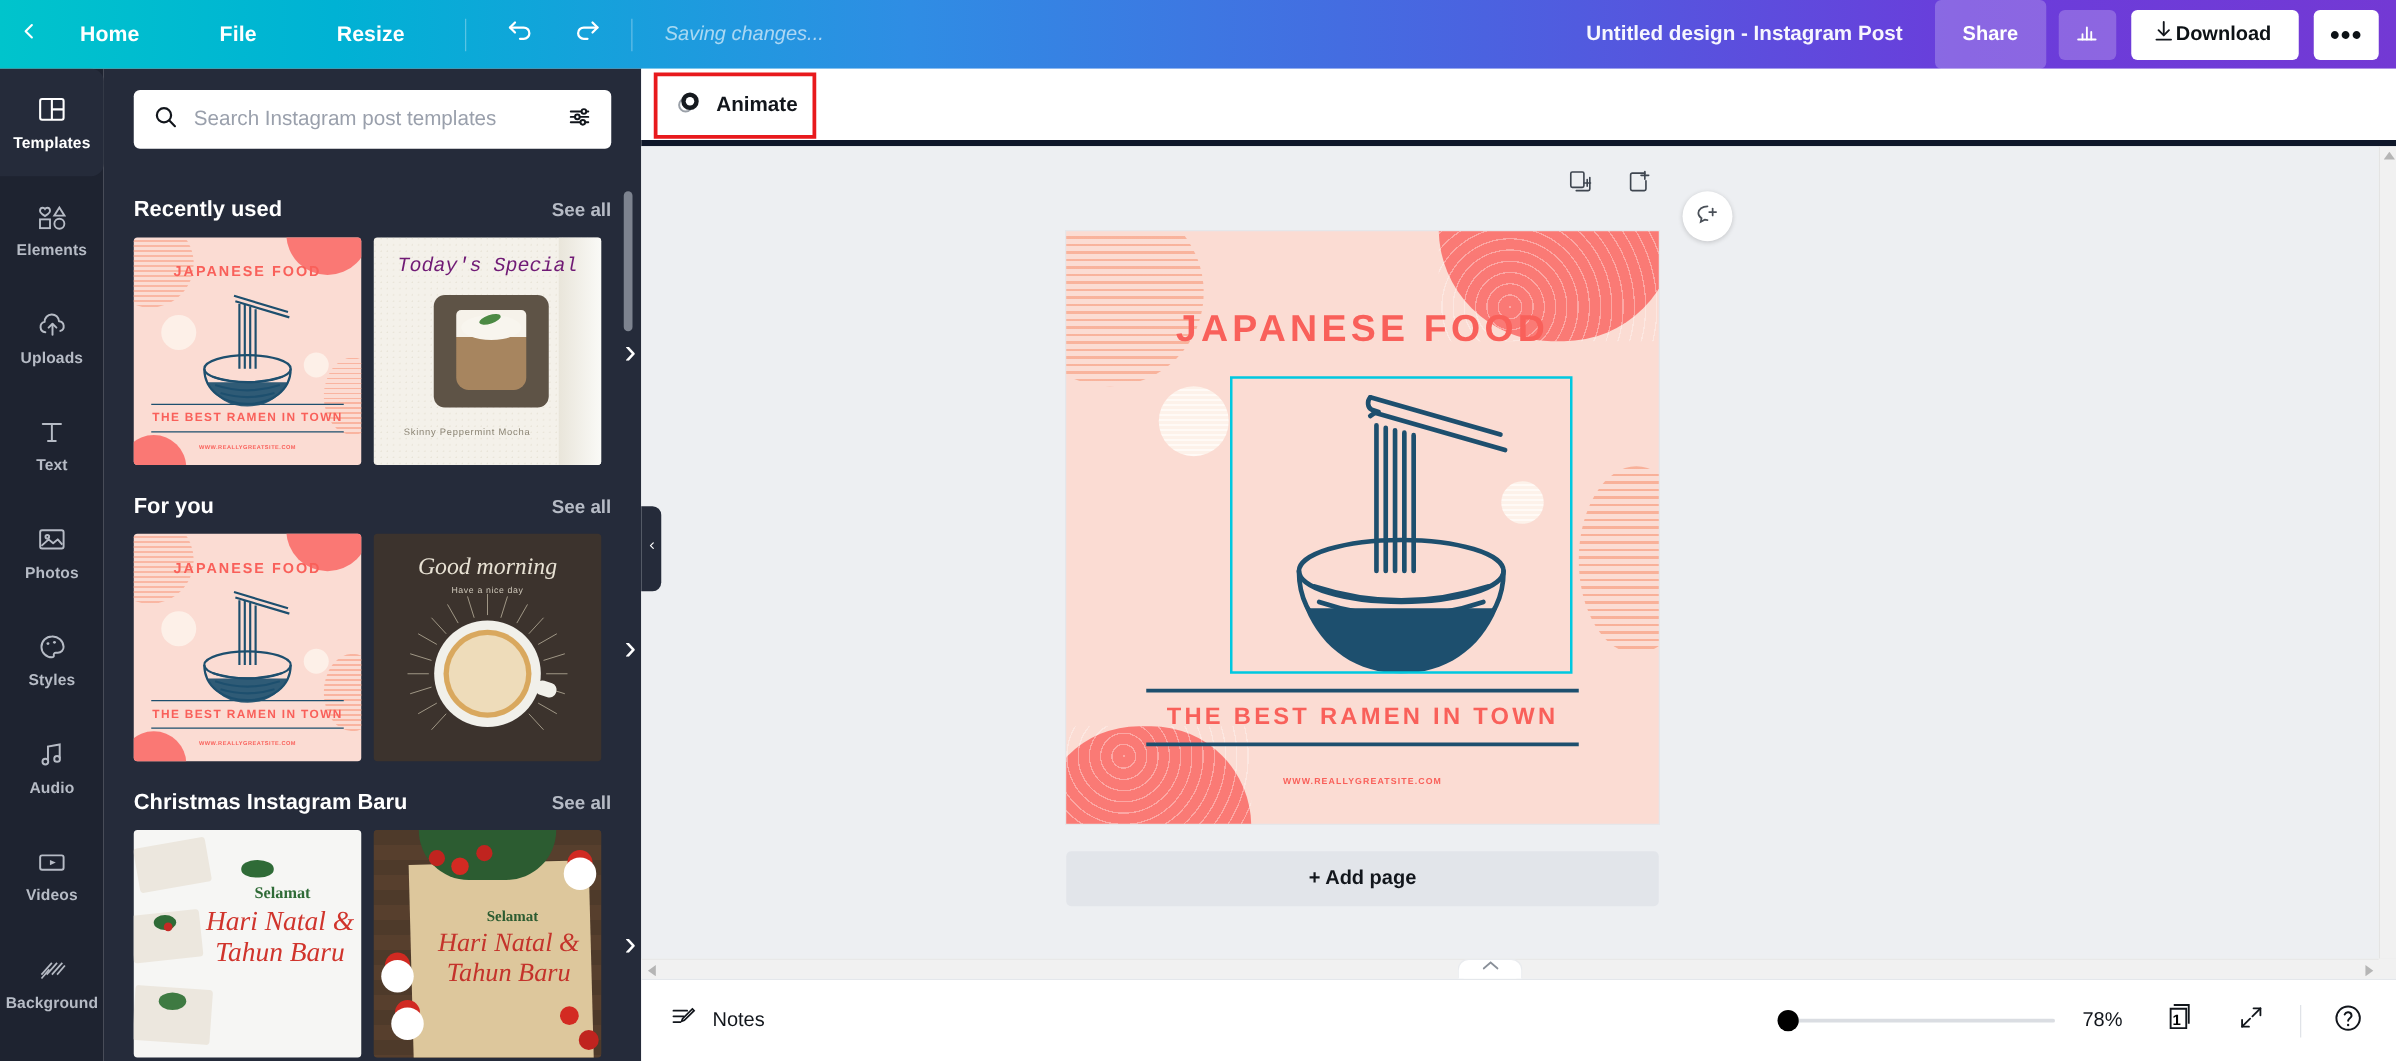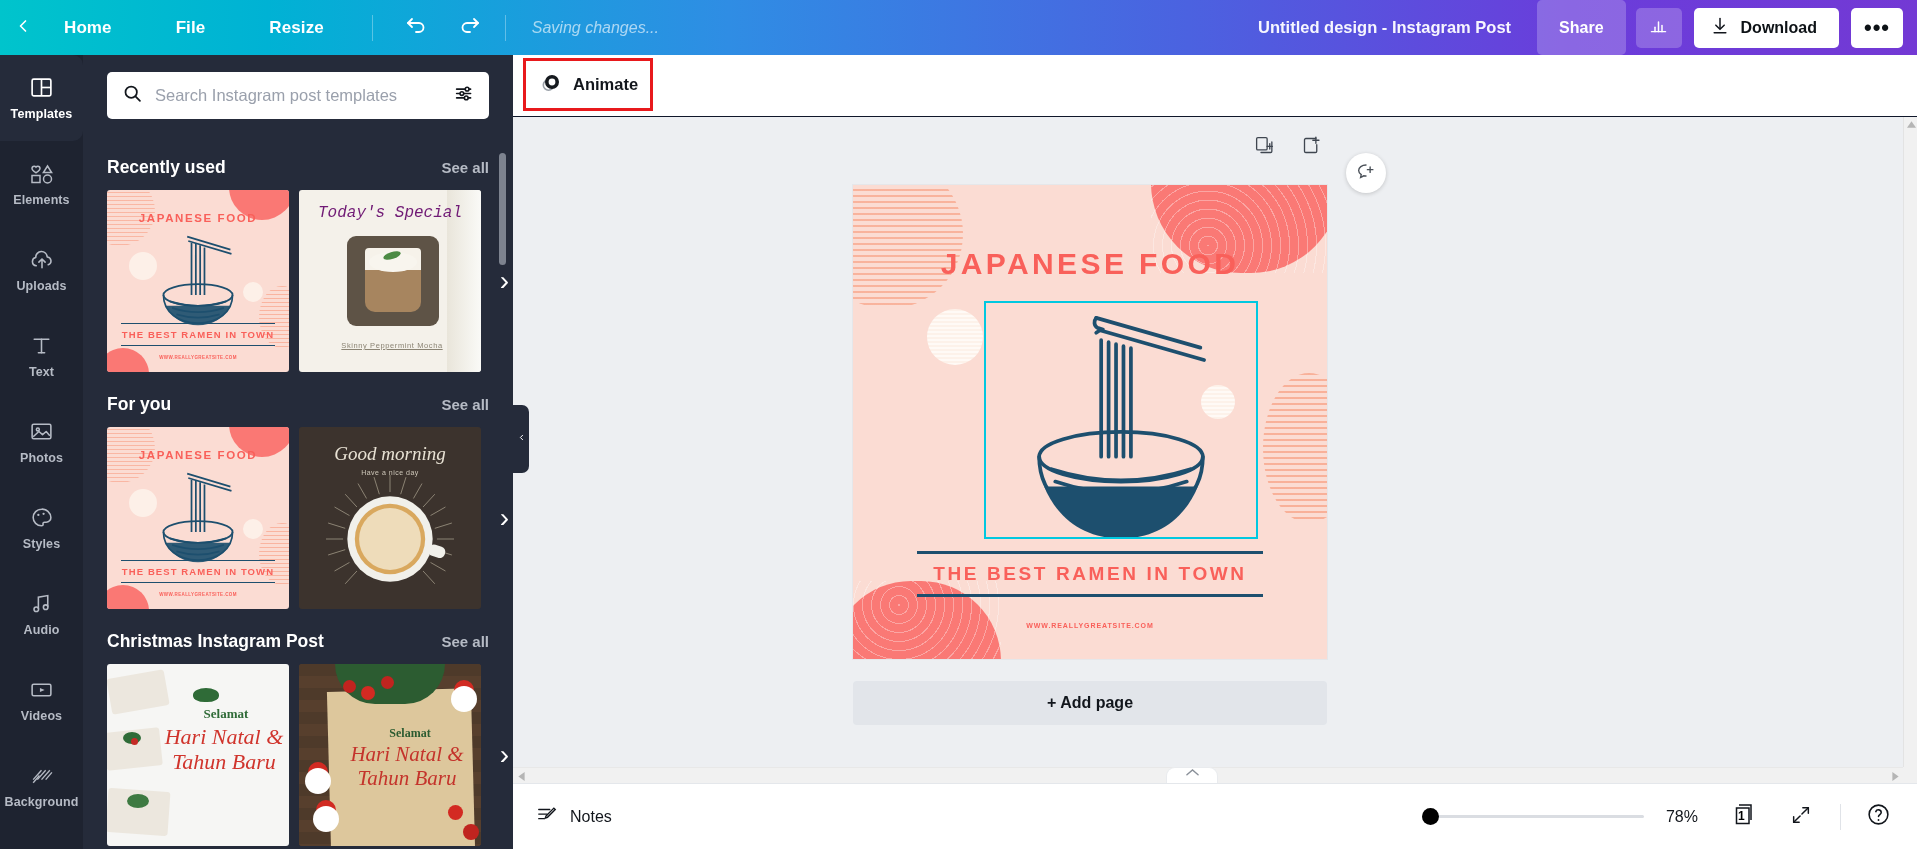--- a/index.html
+++ b/index.html
@@ -44,21 +44,21 @@
     background: rgba(255,255,255,.22); color:#fff; font-size: 16px; font-weight: 700;
     height: 55px; padding: 0 22px; display:flex; align-items:center; border-radius: 5px;
     cursor: pointer; margin-right: 10px;
   }
   .tb-stats {
     background: rgba(255,255,255,.22); width: 46px; height: 40px; border-radius: 5px;
     display:flex; align-items:center; justify-content:center; cursor:pointer; margin-right: 12px;
   }
   .tb-download {
     background:#fff; color:#0d1216; height: 40px; border-radius:5px; padding: 0 22px 0 16px;
-    display:flex; align-items:center; gap:11px; font-size:16px; font-weight:700; cursor:pointer;
+    display:flex; align-items:center; font-size:16px; font-weight:700; cursor:pointer;
     margin-right: 12px;
   }
   .tb-more {
     background:#fff; color:#0d1216; width: 52px; height: 40px; border-radius:5px;
     display:flex; align-items:center; justify-content:center; cursor:pointer; margin-right: 14px;
     font-size: 22px; font-weight: 700; letter-spacing: 1px; line-height: 0;
   }
 
   
   .rail {
@@ -136,21 +136,21 @@
   }
   .panel-collapse {
     position:absolute; left: 513px; top: 405px; width: 16px; height: 68px;
     background:#252b3a; border-radius: 0 7px 7px 0;
     display:flex; align-items:center; justify-content:center; cursor:pointer; z-index: 5;
   }
 
   
   .toolbar {
     position:absolute; top: 55px; left: 513px; width: 1404px; height: 62px;
-    background:#fff; border-bottom: 1px solid #0f172a;
+    background:#fff; border-bottom: 5px solid #0f172a;
   }
   .animate-hl {
     position:absolute; left: 10px; top: 3px; width: 130px; height: 53px;
     border: 3px solid #e8191c; background:#fff;
     display:flex; align-items:center; gap:10px; padding-left: 13px;
   }
   .animate-hl .lbl { font-size: 16.5px; color:#12161c; font-weight: 600; }
 
   
   .canvas-area {
@@ -455,21 +455,21 @@
           <div class="url">WWW.REALLYGREATSITE.COM</div>
         </div>
         <div class="thumb t-matcha">
           <div style="position:absolute;inset:0;background:radial-gradient(circle at 1px 1px,#e6e1d4 .6px,transparent .7px) 0 0/5px 5px;"></div>
           <div style="position:absolute;right:0;top:0;bottom:0;width:34px;background:linear-gradient(90deg,#e9e5da,#fafaf7);"></div>
           <div style="position:absolute;top:14px;left:0;right:0;text-align:center;font-family:Liberation Mono, monospace;font-style:italic;font-size:16px;color:#701a75;">Today's Special</div>
           <div style="position:absolute;left:48px;top:46px;width:92px;height:90px;border-radius:9px;background:#5e5346;"></div>
           <div style="position:absolute;left:66px;top:58px;width:56px;height:64px;border-radius:4px 4px 10px 10px;background:linear-gradient(180deg,#f6f2ea 0 34%,#a7855f 34% 100%);"></div>
           <div style="position:absolute;left:70px;top:62px;width:48px;height:20px;border-radius:50%;background:#f8f5ee;"></div>
           <div style="position:absolute;left:84px;top:62px;width:18px;height:7px;border-radius:50%;background:#4c8a44;transform:rotate(-18deg);"></div>
-          <div style="position:absolute;bottom:22px;left:12px;right:8px;text-align:center;font-size:7.5px;color:#8b8474;letter-spacing:.6px;text-decoration:underline;">Skinny Peppermint Mocha</div>
+          <div style="position:absolute;bottom:22px;left:24px;right:8px;font-size:7.5px;color:#8b8474;letter-spacing:.6px;">Skinny Peppermint Mocha</div>
         </div>
         <div class="row-next">›</div>
       </div>
     </div>
 
     <div class="section">
       <div class="sec-head">
         <div class="sec-title">For you</div>
         <div class="sec-seeall">See all</div>
       </div>
@@ -525,21 +525,21 @@
             <circle cx="60" cy="60" r="29" fill="#f4ead5" opacity=".78"></circle>
             <rect x="96" y="66" width="16" height="11" rx="5" fill="#f1f0ea" transform="rotate(18 104 71)"></rect>
           </svg>
         </div>
         <div class="row-next">›</div>
       </div>
     </div>
 
     <div class="section">
       <div class="sec-head">
-        <div class="sec-title">Christmas Instagram Post</div>
+        <div class="sec-title">Christmas Instagram Baru</div>
         <div class="sec-seeall">See all</div>
       </div>
       <div class="thumb-row">
         <div class="thumb t-xmas1">
           <div style="position:absolute;left:2px;top:10px;width:58px;height:36px;background:#ece7de;border-radius:3px;transform:rotate(-10deg);"></div>
           <div style="position:absolute;left:-2px;top:66px;width:56px;height:38px;background:#ece7de;border-radius:3px;transform:rotate(-6deg);"></div>
           <div style="position:absolute;left:0px;top:126px;width:62px;height:44px;background:#ece7de;border-radius:3px;transform:rotate(4deg);"></div>
           <div style="position:absolute;left:16px;top:68px;width:18px;height:12px;background:#2f6b37;border-radius:50%;"></div>
           <div style="position:absolute;left:24px;top:74px;width:7px;height:7px;background:#c42a25;border-radius:50%;"></div>
           <div style="position:absolute;left:20px;top:130px;width:22px;height:14px;background:#3e7a42;border-radius:50%;"></div>

